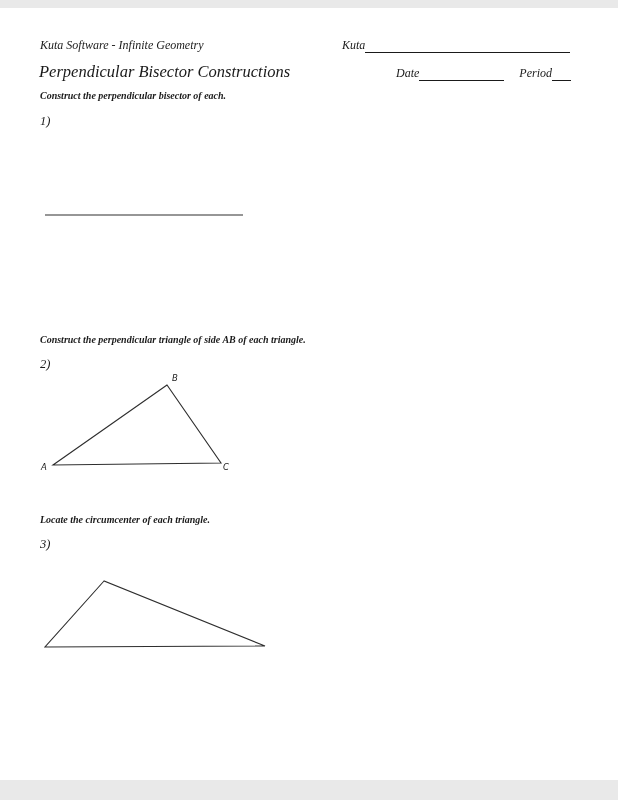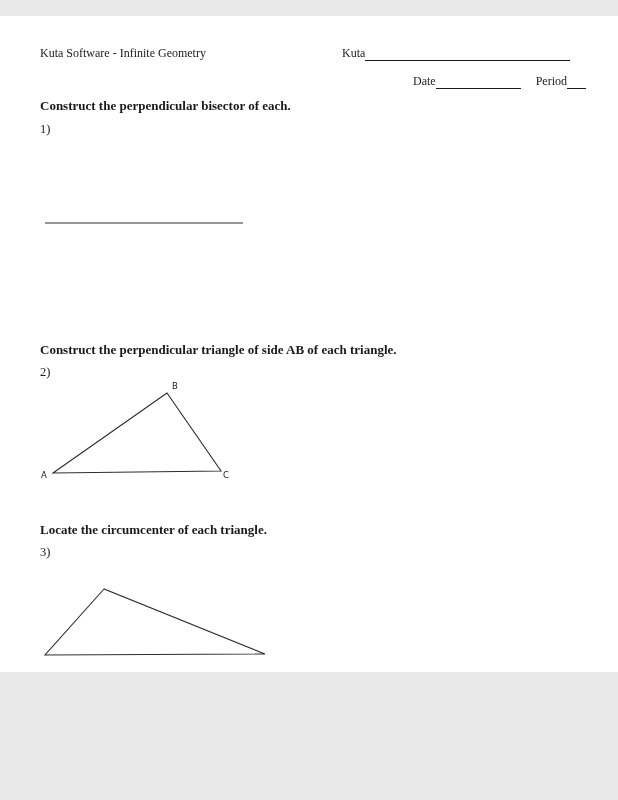--- a/index.html
+++ b/index.html
@@ -3,59 +3,60 @@
 <meta charset="utf-8">
 <style>
   html, body {
     margin: 0;
     padding: 0;
     background: #e9e9e9;
   }
   .page {
     position: relative;
     width: 618px;
-    height: 656px;
-    margin: 16px auto;
+    height: 772px;
+    margin: 8px auto;
     background: var(--background, #ffffff);
     font-family: "Liberation Serif", serif;
     color: var(--ink, #1a1a1a);
     overflow: hidden;
+    font-style: italic;
   }
   .abs { position: absolute; white-space: nowrap; }
 
   .brand {
     left: 40px; top: 30px;
     font-size: 12px;
   }
   .name-row {
     left: 342px; top: 30px;
     font-size: 12px;
   }
   .doc-title {
     left: 39px; top: 54px;
     font-size: 16.5px;
     font-weight: 400;
   }
   .date-row {
-    left: 413px; top: 58px;
+    left: 396px; top: 58px;
     font-size: 12px;
   }
   .blank {
     display: inline-block;
     height: 13px;
     border-bottom: 1px solid var(--ink, #1a1a1a);
     vertical-align: bottom;
   }
   .blank-name   { width: 205px; }
   .blank-date   { width: 85px; }
   .blank-period { width: 19px; }
   .period-label { margin-left: 15px; }
 
   .instruction {
-    font-size: 13px;
+    font-size: 10px;
     font-weight: 700;
   }
   .instr-1 { left: 40px; top: 82px; }
   .instr-2 { left: 40px; top: 326px; }
   .instr-3 { left: 40px; top: 506px; }
 
   .qnum {
     font-size: 12.5px;
   }
   .qnum-1 { left: 40px; top: 106px; }
@@ -92,20 +93,21 @@
 </style>
 </head>
 <body>
 
 <div class="page">
 
   <span class="abs brand">Kuta Software - Infinite Geometry</span>
 
   <span class="abs name-row"><span>Kuta</span><span class="blank blank-name"></span></span>
 
+  <h1 class="abs doc-title" style="margin:0;">Perpendicular Bisector Constructions</h1>
 
   <span class="abs date-row"><span>Date</span><span class="blank blank-date"></span><span class="period-label">Period</span><span class="blank blank-period"></span></span>
 
   <div class="abs instruction instr-1">Construct the perpendicular bisector of each.</div>
   <div class="abs qnum qnum-1">1)</div>
 
   <div class="abs instruction instr-2">Construct the perpendicular triangle of side AB of each triangle.</div>
   <div class="abs qnum qnum-2">2)</div>
 
   <div class="abs instruction instr-3">Locate the circumcenter of each triangle.</div>

